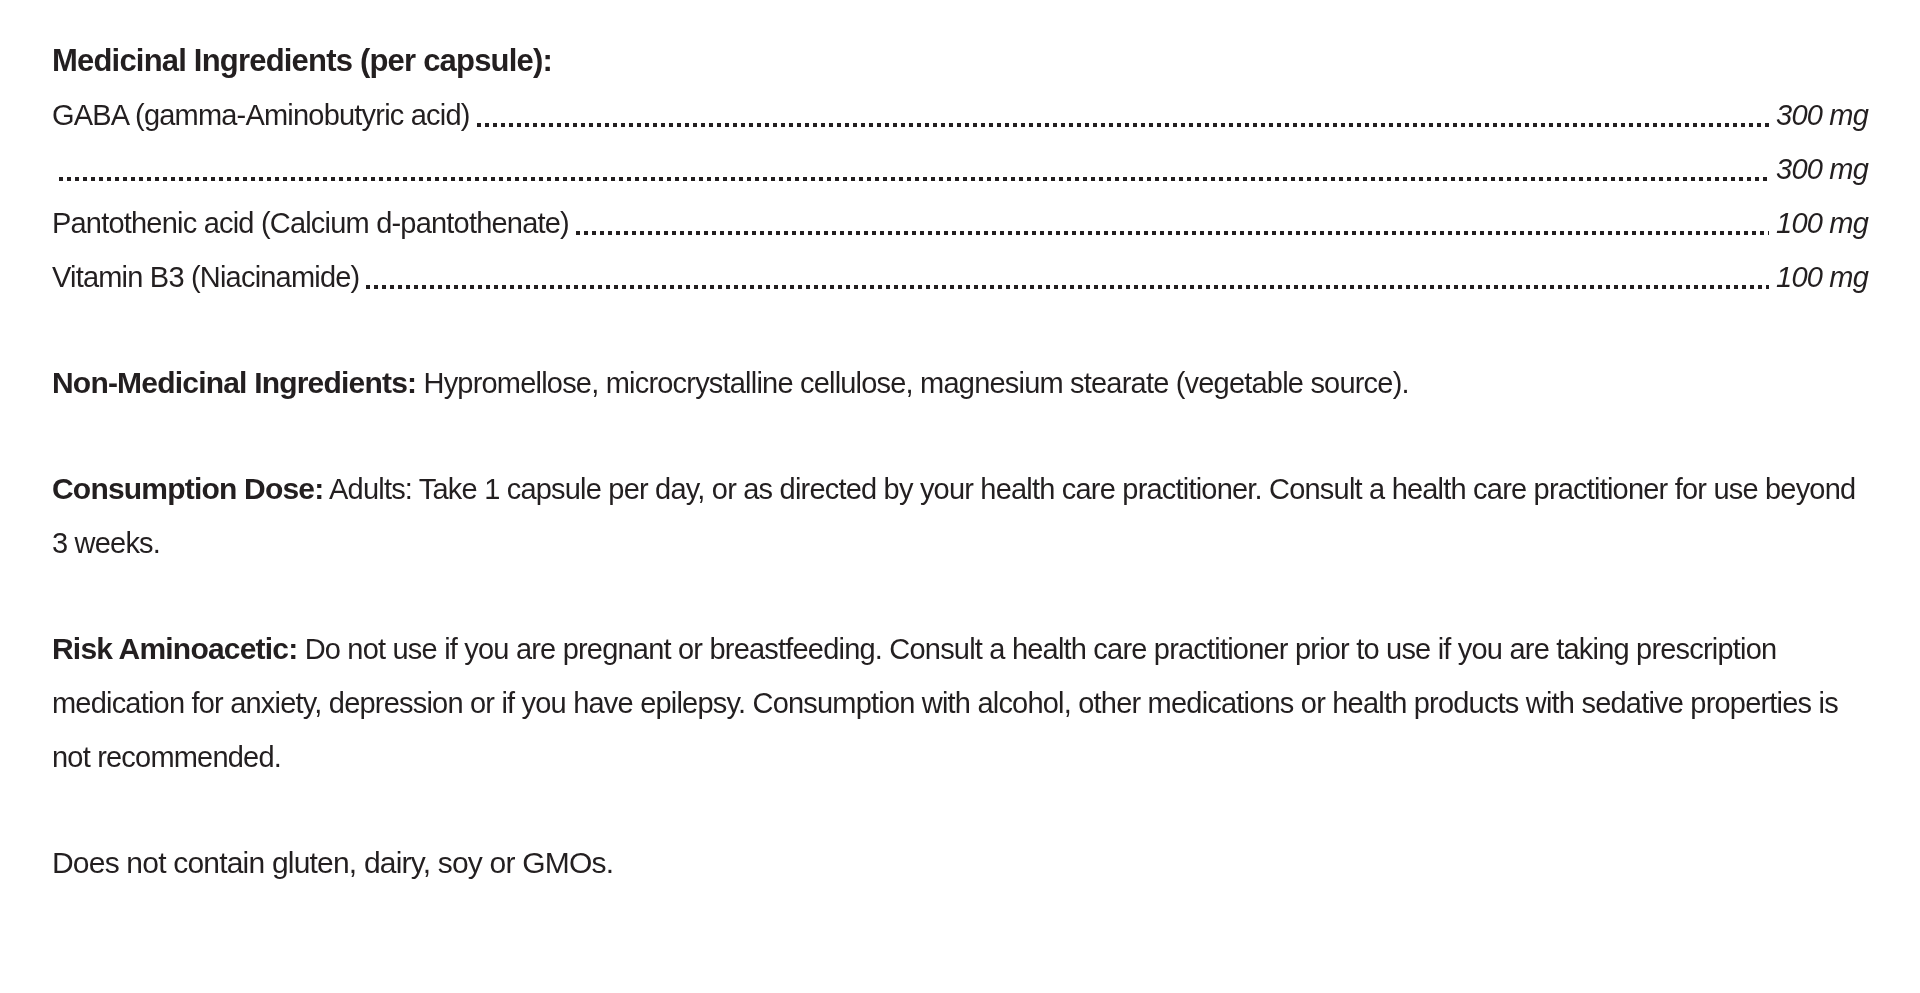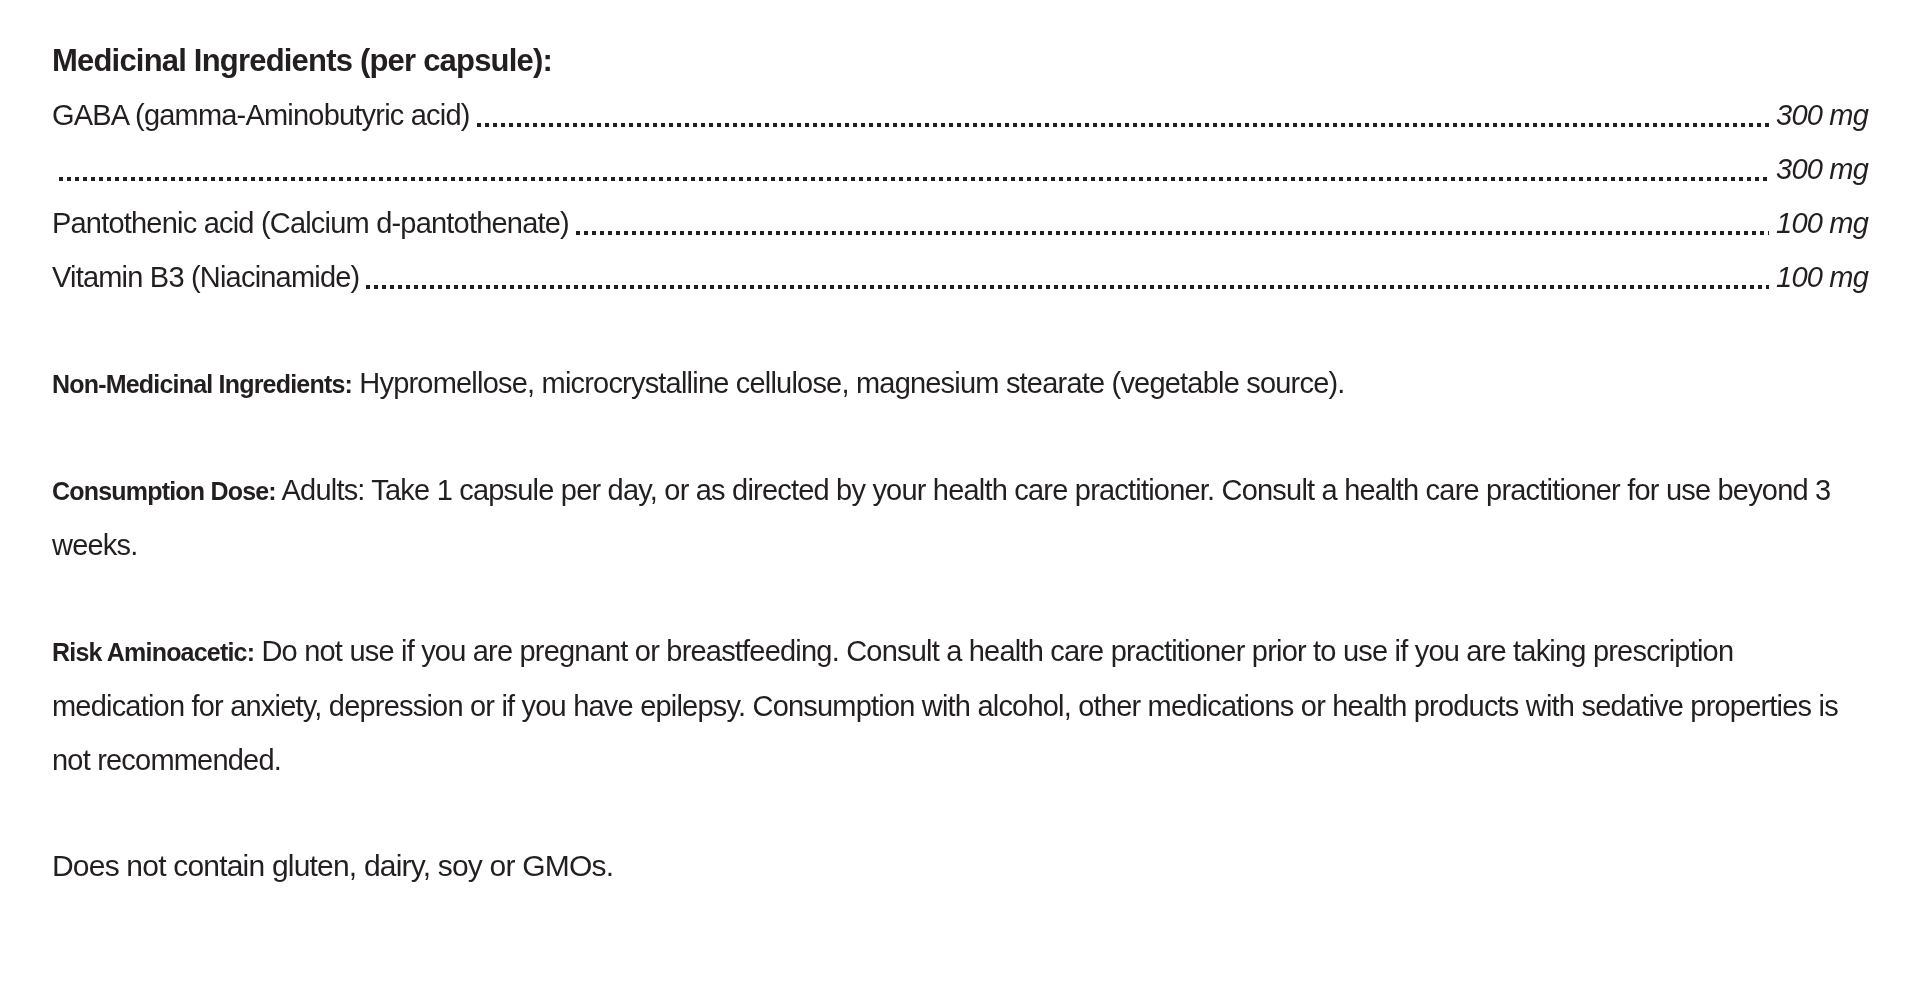--- a/index.html
+++ b/index.html
@@ -38,21 +38,21 @@
     margin-bottom: 15px;
     background-image: repeating-linear-gradient(to right, #231f20 0 4px, transparent 4px 8px);
   }
   .para {
     font-size: 29px;
     line-height: 54px;
     margin-top: 52px;
   }
   .para .lead {
     font-weight: bold;
-    font-size: 25px;
+    font-size: 30px;
   }
   .final-line {
     font-size: 30px;
     font-weight: normal;
     line-height: 54px;
     margin-top: 52px;
   }
 </style>
 </head>
 <body>

